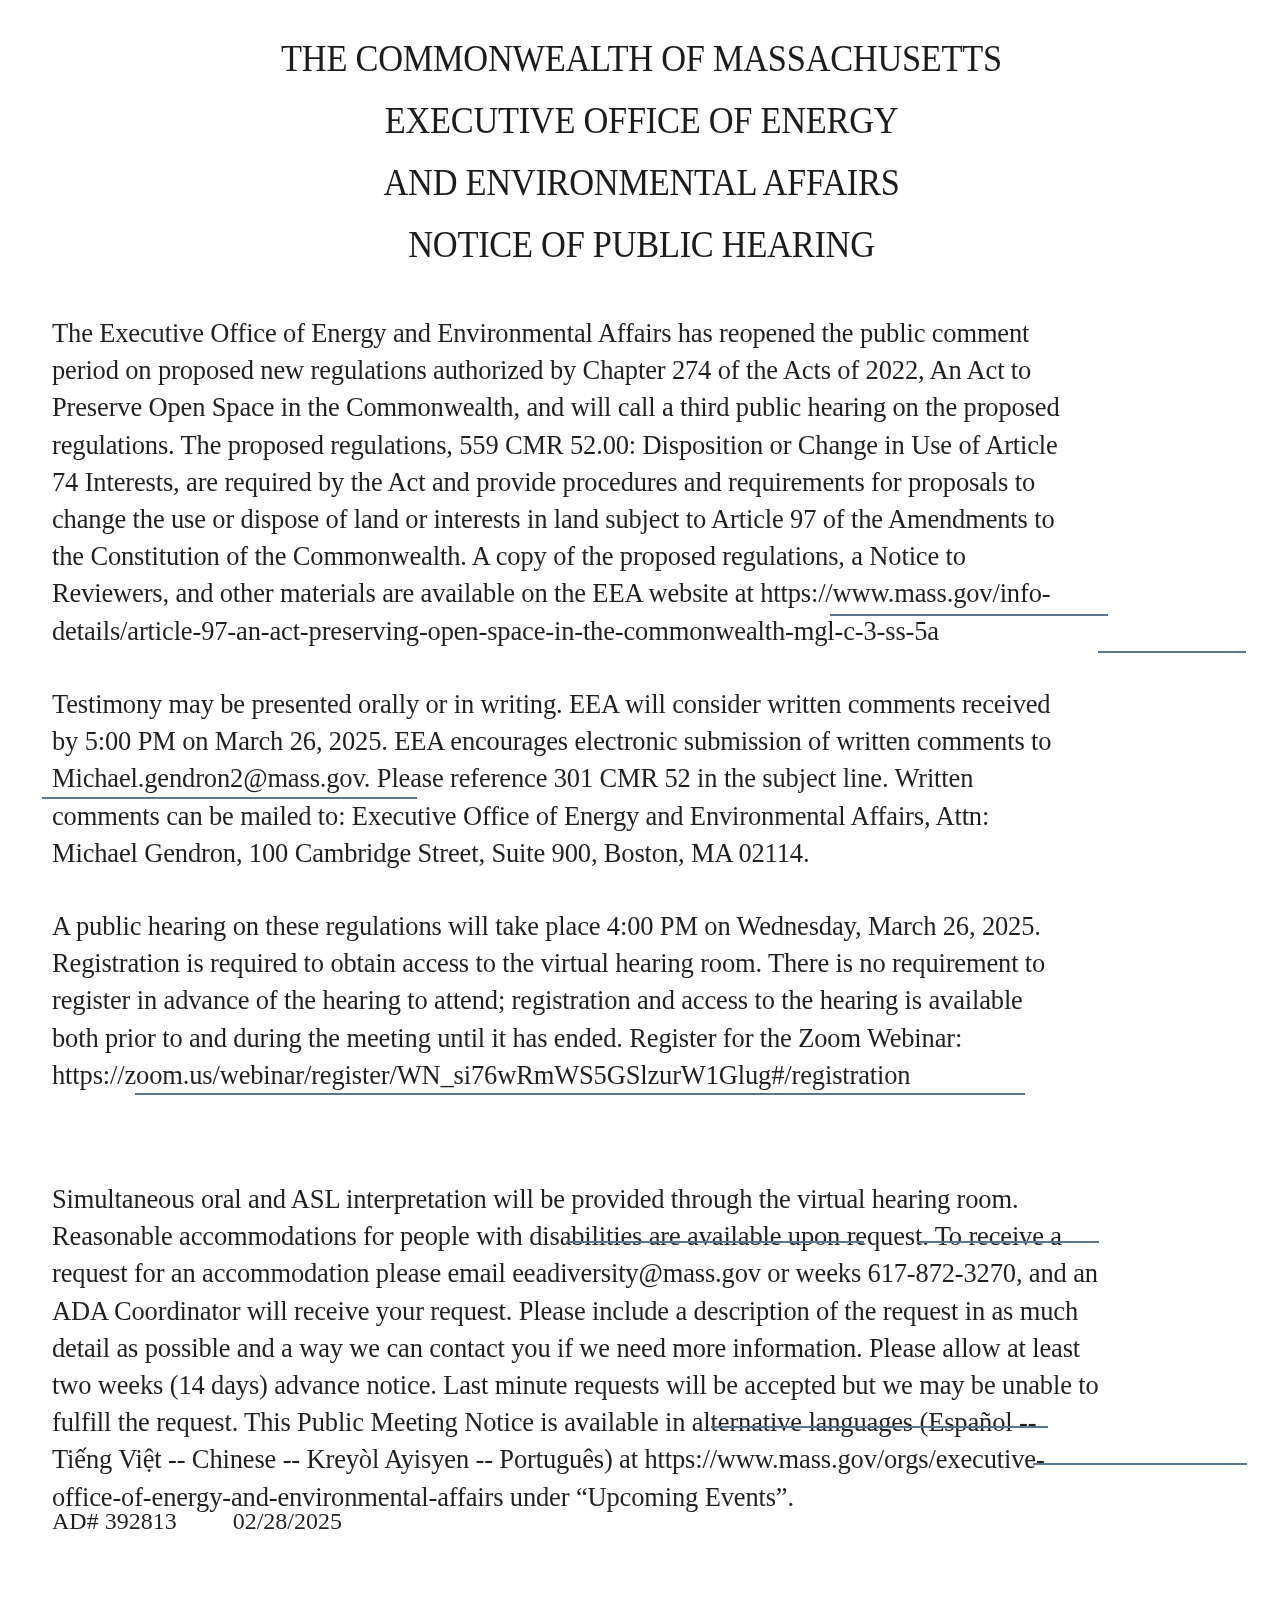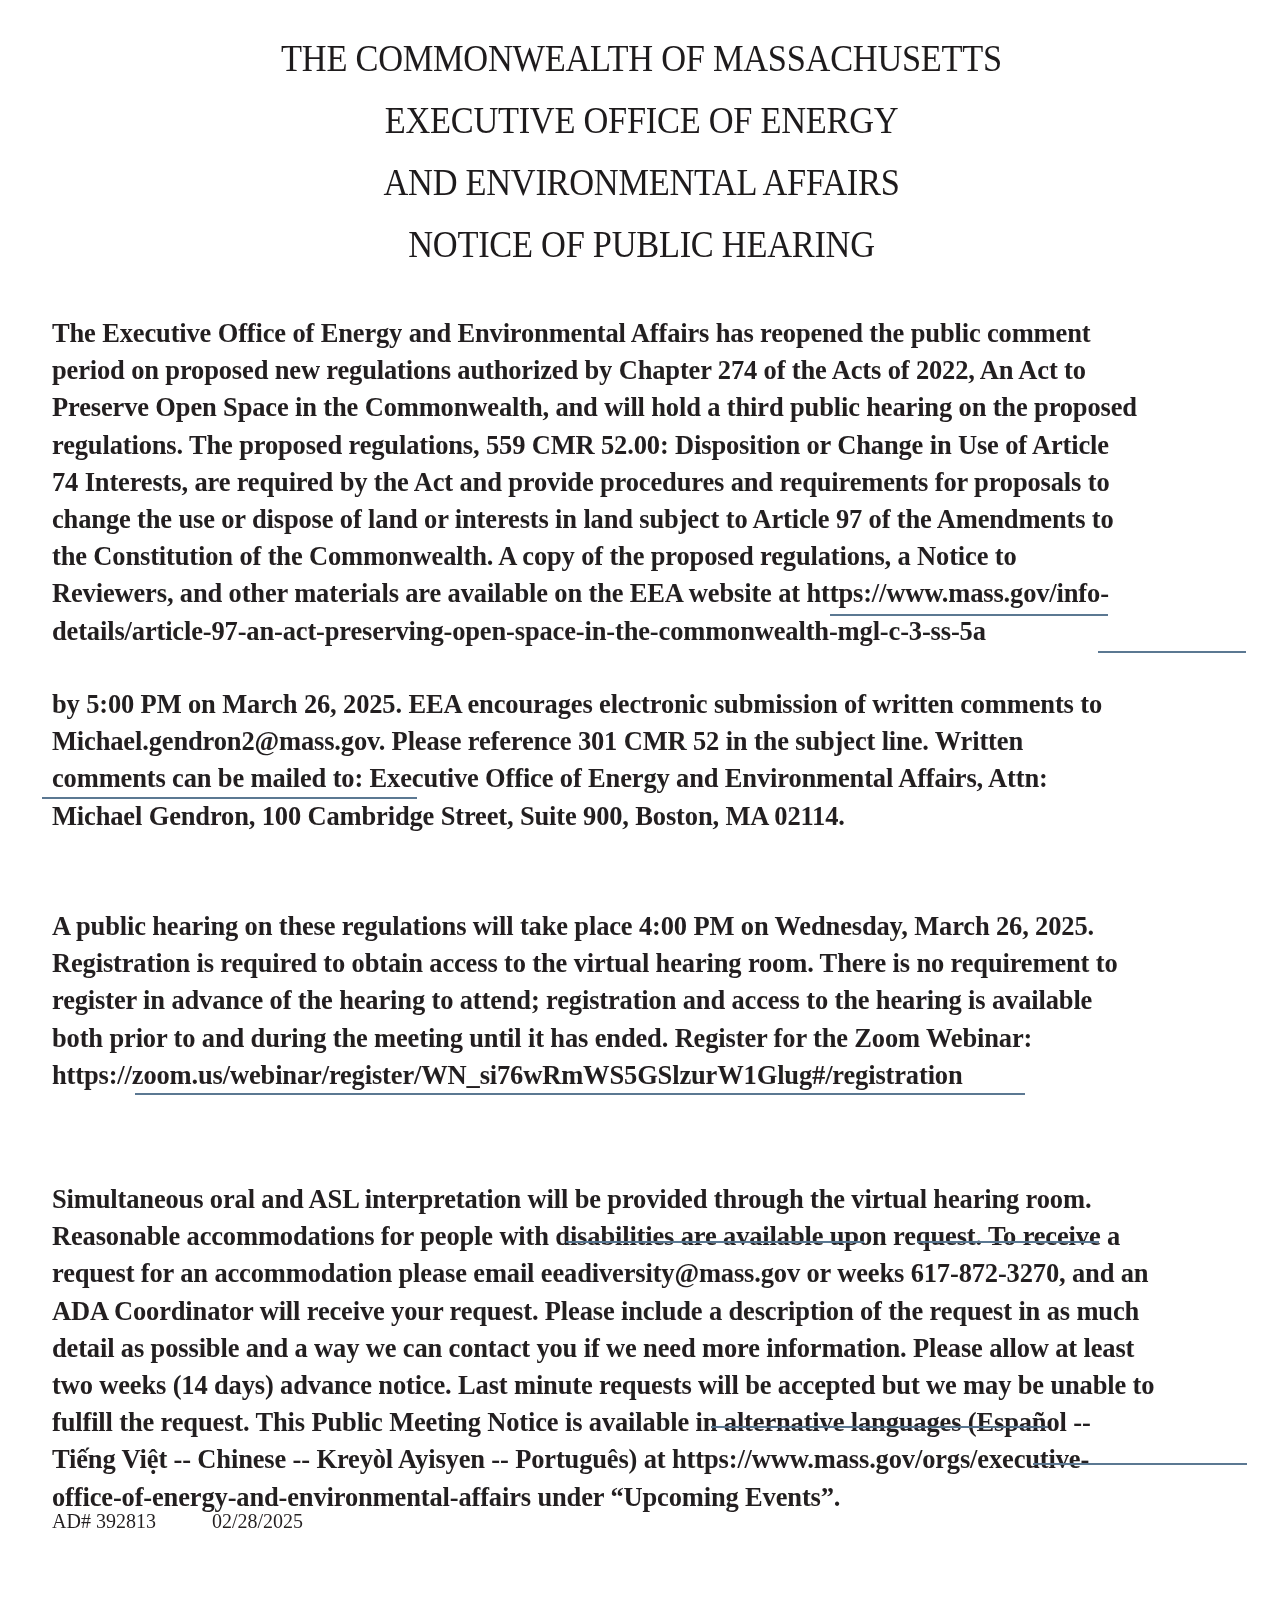--- a/index.html
+++ b/index.html
@@ -34,21 +34,20 @@
     position: absolute;
     left: 52px;
     width: 1200px;
     font-size: 26.5px;
     line-height: 37.2px;
     letter-spacing: -0.15px;
   }
   .para {
     margin: 0;
     white-space: nowrap;
-    font-weight: bold;
   }
   .line {
     display: block;
     height: 37.2px;
   }
   .link {
     position: relative;
     display: inline;
   }
   .uline {
@@ -57,53 +56,54 @@
     background: #5b7892;
   }
   .p1 { top: 315px; }
   .p2 { top: 686px; }
   .p3 { top: 908px; }
   .p4 { top: 1181px; }
   .footer {
     position: absolute;
     top: 1504px;
     left: 52px;
-    font-size: 20px;
+    font-size: 24px;
     line-height: 34px;
   }
   .footer span + span { margin-left: 56px; }
 </style>
 </head>
 <body>
 
 <div class="header">
   <div class="header-line">THE COMMONWEALTH OF MASSACHUSETTS</div>
   <div class="header-line">EXECUTIVE OFFICE OF ENERGY</div>
   <div class="header-line">AND ENVIRONMENTAL AFFAIRS</div>
   <div class="header-line">NOTICE OF PUBLIC HEARING</div>
 </div>
 
 <div class="body p1">
   <div class="para">
     <span class="line">The Executive Office of Energy and Environmental Affairs has reopened the public comment</span>
     <span class="line">period on proposed new regulations authorized by Chapter 274 of the Acts of 2022, An Act to</span>
-    <span class="line">Preserve Open Space in the Commonwealth, and will hold a third public hearing on the proposed</span>
+    <span class="line">Preserve Open Space in the Commonwealth, and will call a third public hearing on the proposed</span>
     <span class="line">regulations. The proposed regulations, 559 CMR 52.00: Disposition or Change in Use of Article</span>
     <span class="line">74 Interests, are required by the Act and provide procedures and requirements for proposals to</span>
     <span class="line">change the use or dispose of land or interests in land subject to Article 97 of the Amendments to</span>
     <span class="line">the Constitution of the Commonwealth. A copy of the proposed regulations, a Notice to</span>
     <span class="line"><span>Reviewers, and other materials are available on the EEA website at </span><span class="link">https://www.mass.gov/info-</span></span>
     <span class="line">details/article-97-an-act-preserving-open-space-in-the-commonwealth-mgl-c-3-ss-5a</span>
   </div>
 </div>
 <div class="uline" style="left:830px; top:614px; width:278px;"></div>
 <div class="uline" style="left:1098px; top:651px; width:148px;"></div>
 
 <div class="body p2">
   <div class="para">
+    <span class="line">Testimony may be presented orally or in writing. EEA will consider written comments received</span>
     <span class="line">by 5:00 PM on March 26, 2025. EEA encourages electronic submission of written comments to</span>
     <span class="line"><span class="link">Michael.gendron2@mass.gov.</span><span> Please reference 301 CMR 52 in the subject line. Written</span></span>
     <span class="line">comments can be mailed to: Executive Office of Energy and Environmental Affairs, Attn:</span>
     <span class="line">Michael Gendron, 100 Cambridge Street, Suite 900, Boston, MA 02114.</span>
   </div>
 </div>
 <div class="uline" style="left:42px; top:797px; width:375px;"></div>
 
 <div class="body p3">
   <div class="para">

